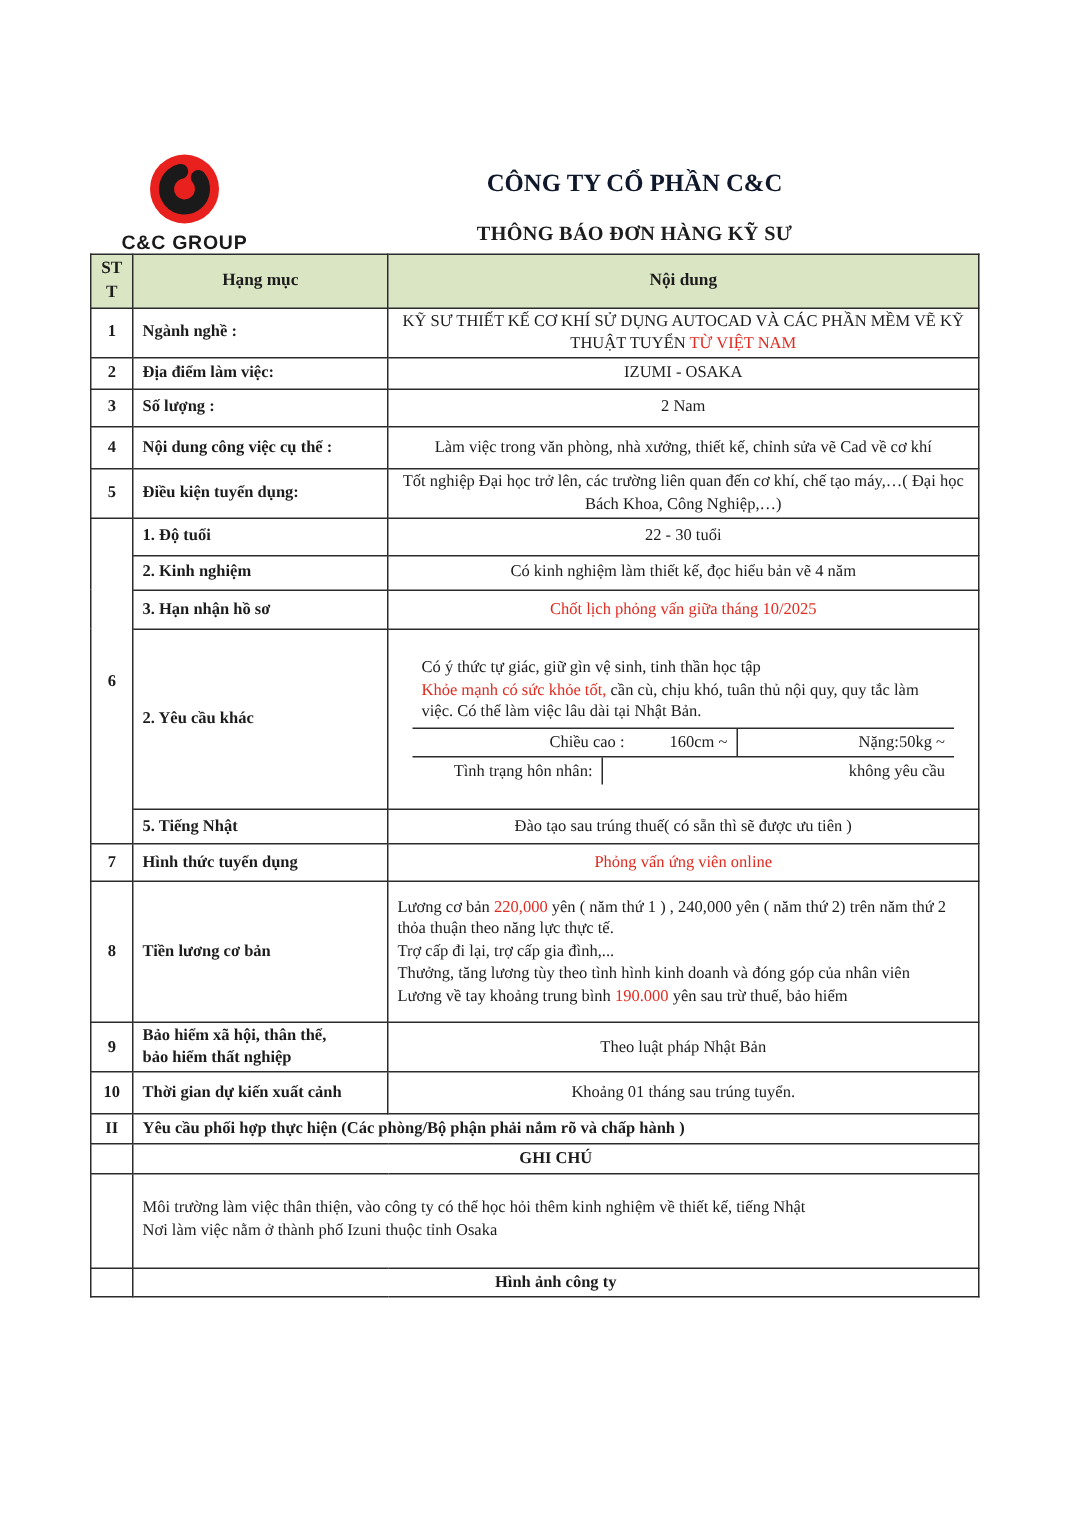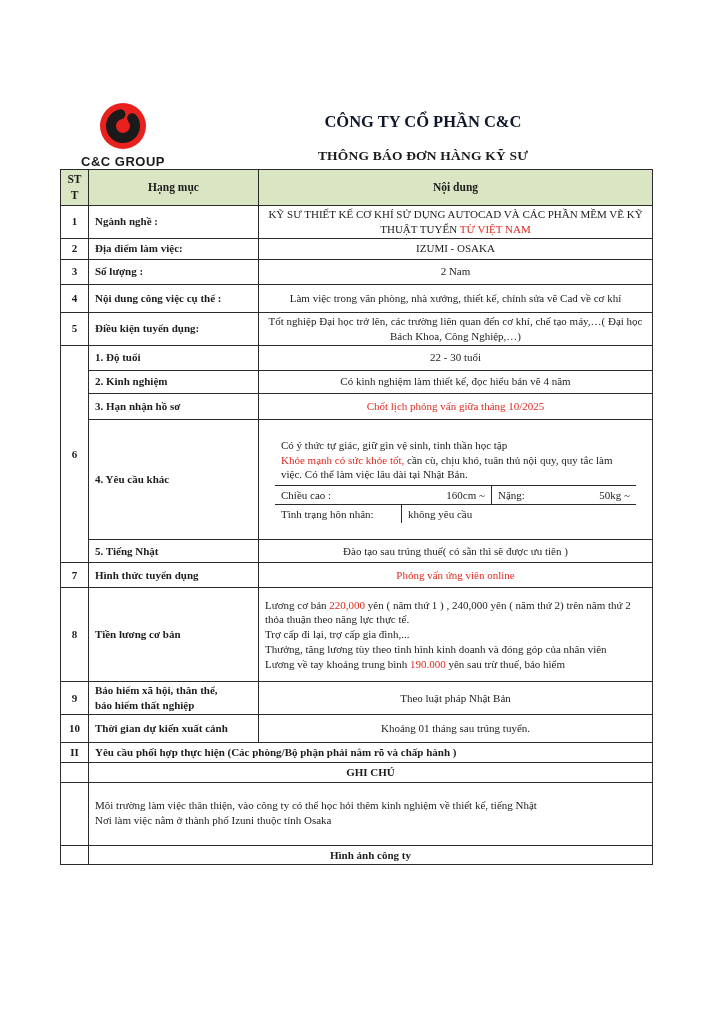--- a/index.html
+++ b/index.html
@@ -77,21 +77,21 @@
   .content { text-align: center; }
   .content.left { text-align: left; }
   .red { color: #e02a20; }
   .bold { font-weight: bold; }
 
   
   .cell-nopad { padding: 16px !important; }
   .req-para { padding: 2px 6px 3px; min-height: 44px; text-align: left; }
   .subrow { display: flex; border-top: 1px solid #2b2b2b; }
   .sub-cell {
-    display: flex; justify-content: space-between; align-items: center;
+    display: flex; justify-content: flex-end; align-items: center;
     padding: 1px 6px; min-height: 18px;
   }
   .sub-cell.w-height { width: 217px; border-right: 1px solid #2b2b2b; gap: 30px; }
   .sub-cell.w-weight { flex: 1; }
   .sub-cell.w-marital { width: 127px; border-right: 1px solid #2b2b2b; }
   .sub-cell.w-marital-val { flex: 1; }
 
   .salary-cell p { margin: 0; }
   .note-cell { vertical-align: top !important; padding-top: 15px !important; }
 </style>
@@ -167,21 +167,21 @@
       </tr>
       <tr style="height:23px">
         <td class="label">2. Kinh nghiệm</td>
         <td class="content">Có kinh nghiệm làm thiết kế, đọc hiểu bản vẽ 4 năm</td>
       </tr>
       <tr style="height:26px">
         <td class="label">3. Hạn nhận hồ sơ</td>
         <td class="content red">Chốt lịch phỏng vấn giữa tháng 10/2025</td>
       </tr>
       <tr>
-        <td class="label">4. Yêu cầu khác</td>
+        <td class="label">2. Yêu cầu khác</td>
         <td class="cell-nopad">
           <div class="req-para"><span>Có ý thức tự giác, giữ gìn vệ sinh, tinh thần học tập</span><br><span style="color: rgb(224, 42, 32);">Khỏe mạnh có sức khỏe tốt,</span><span> cần cù, chịu khó, tuân thủ nội quy, quy tắc làm việc. Có thể làm việc lâu dài tại Nhật Bản.</span></div>
           <div class="subrow">
             <div class="sub-cell w-height">
               <span>Chiều cao :</span>
               <span>160cm ~</span>
             </div>
             <div class="sub-cell w-weight">
               <span>Nặng:</span>
               <span>50kg ~</span>

